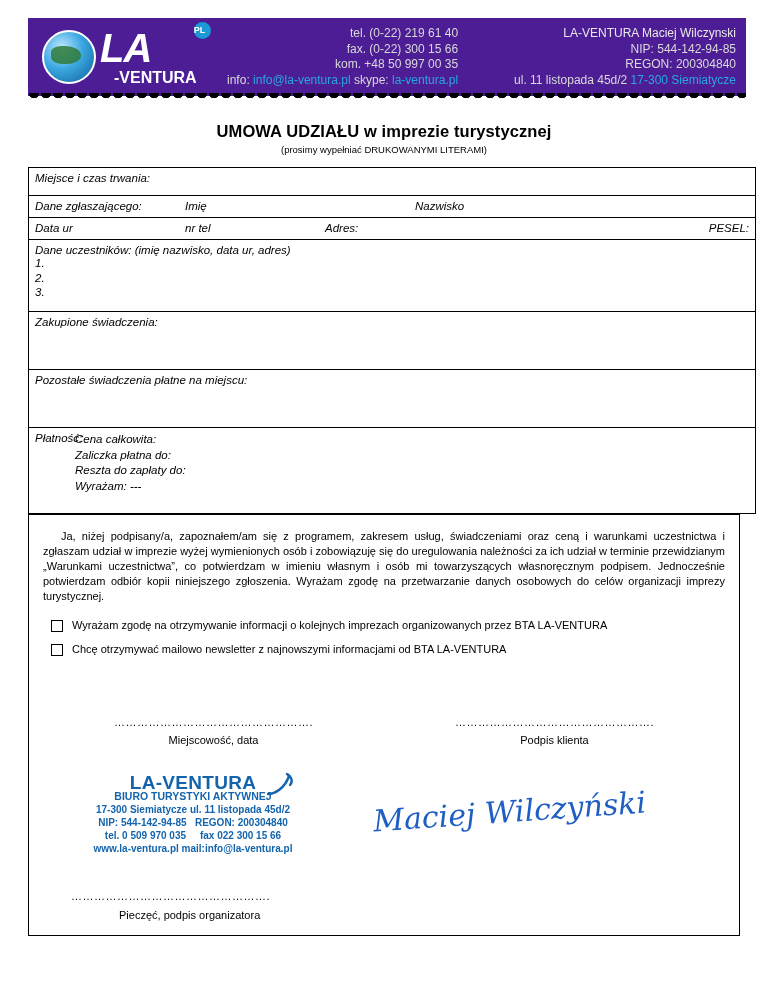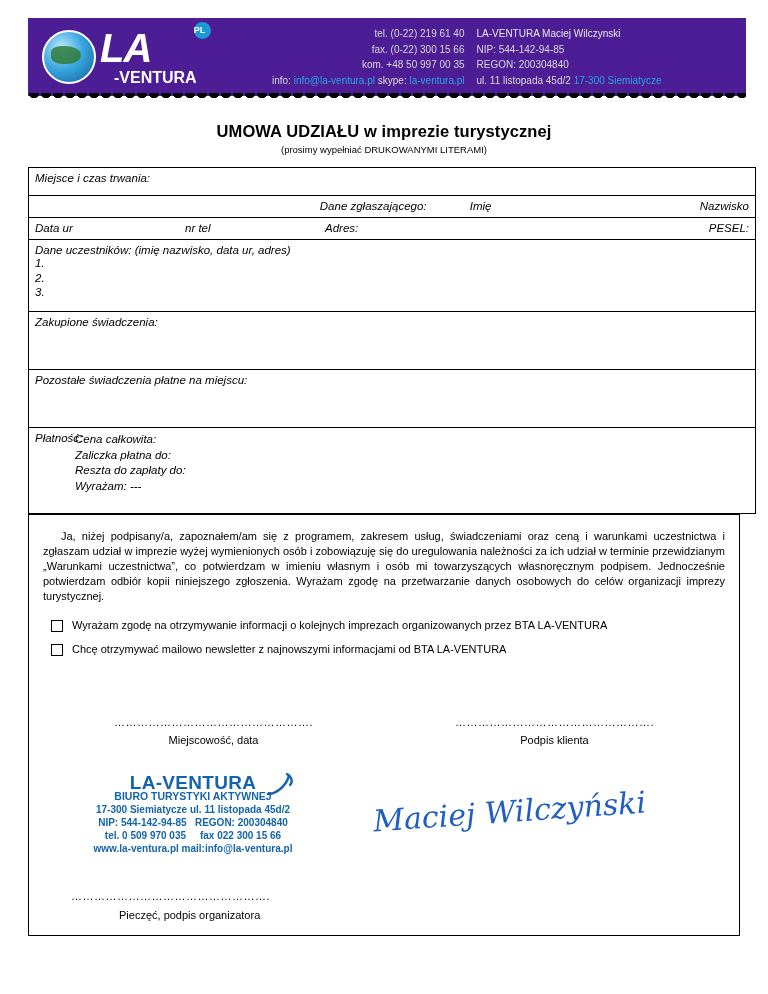--- a/index.html
+++ b/index.html
@@ -93,32 +93,33 @@
     font-size: 9px;
     font-weight: bold;
     border-radius: 50%;
     width: 17px; height: 17px;
     line-height: 17px;
     text-align: left;
   }
   .hdr-cols {
     display: flex;
     flex: 1;
-    font-size: 10px;
+    font-size: 12px;
     line-height: 15.5px;
     color: #d9d9d9;
     padding-right: 10px;
+    gap: 44px;
   }
   .hdr-col-left {
     text-align: right;
     padding-right: 12px;
     white-space: nowrap;
   }
   .hdr-col-right {
-    text-align: left;
+    text-align: right;
     white-space: nowrap;
   }
   .hdr-link { color: #29a8e0; }
   .hdr-white { color: #e8e8e8; }
 
   
   .title-wrap {
     margin-top: 26px;
     text-align: center;
   }
@@ -138,21 +139,21 @@
     border: 1px solid #000;
     border-bottom: none;
     font-size: 11.5px;
   }
   .row {
     border-bottom: 1px solid #000;
     padding: 4px 6px 5px 6px;
     position: relative;
   }
   .it { font-style: italic; }
-  .r-line { display: flex; justify-content: flex-end; }
+  .r-line { display: flex; }
   .cell { white-space: nowrap; }
   .h-place { height: 18px; }
   .h-people { height: 62px; }
   .h-serv { height: 48px; }
   .h-serv2 { height: 48px; }
   .h-pay { height: 76px; }
   .h-transfer { height: 44px; }
   .pay-lines { margin-left: 40px; line-height: 15.5px; }
   .pay-label { position: absolute; left: 6px; top: 4px; }
   .center { text-align: center; }

